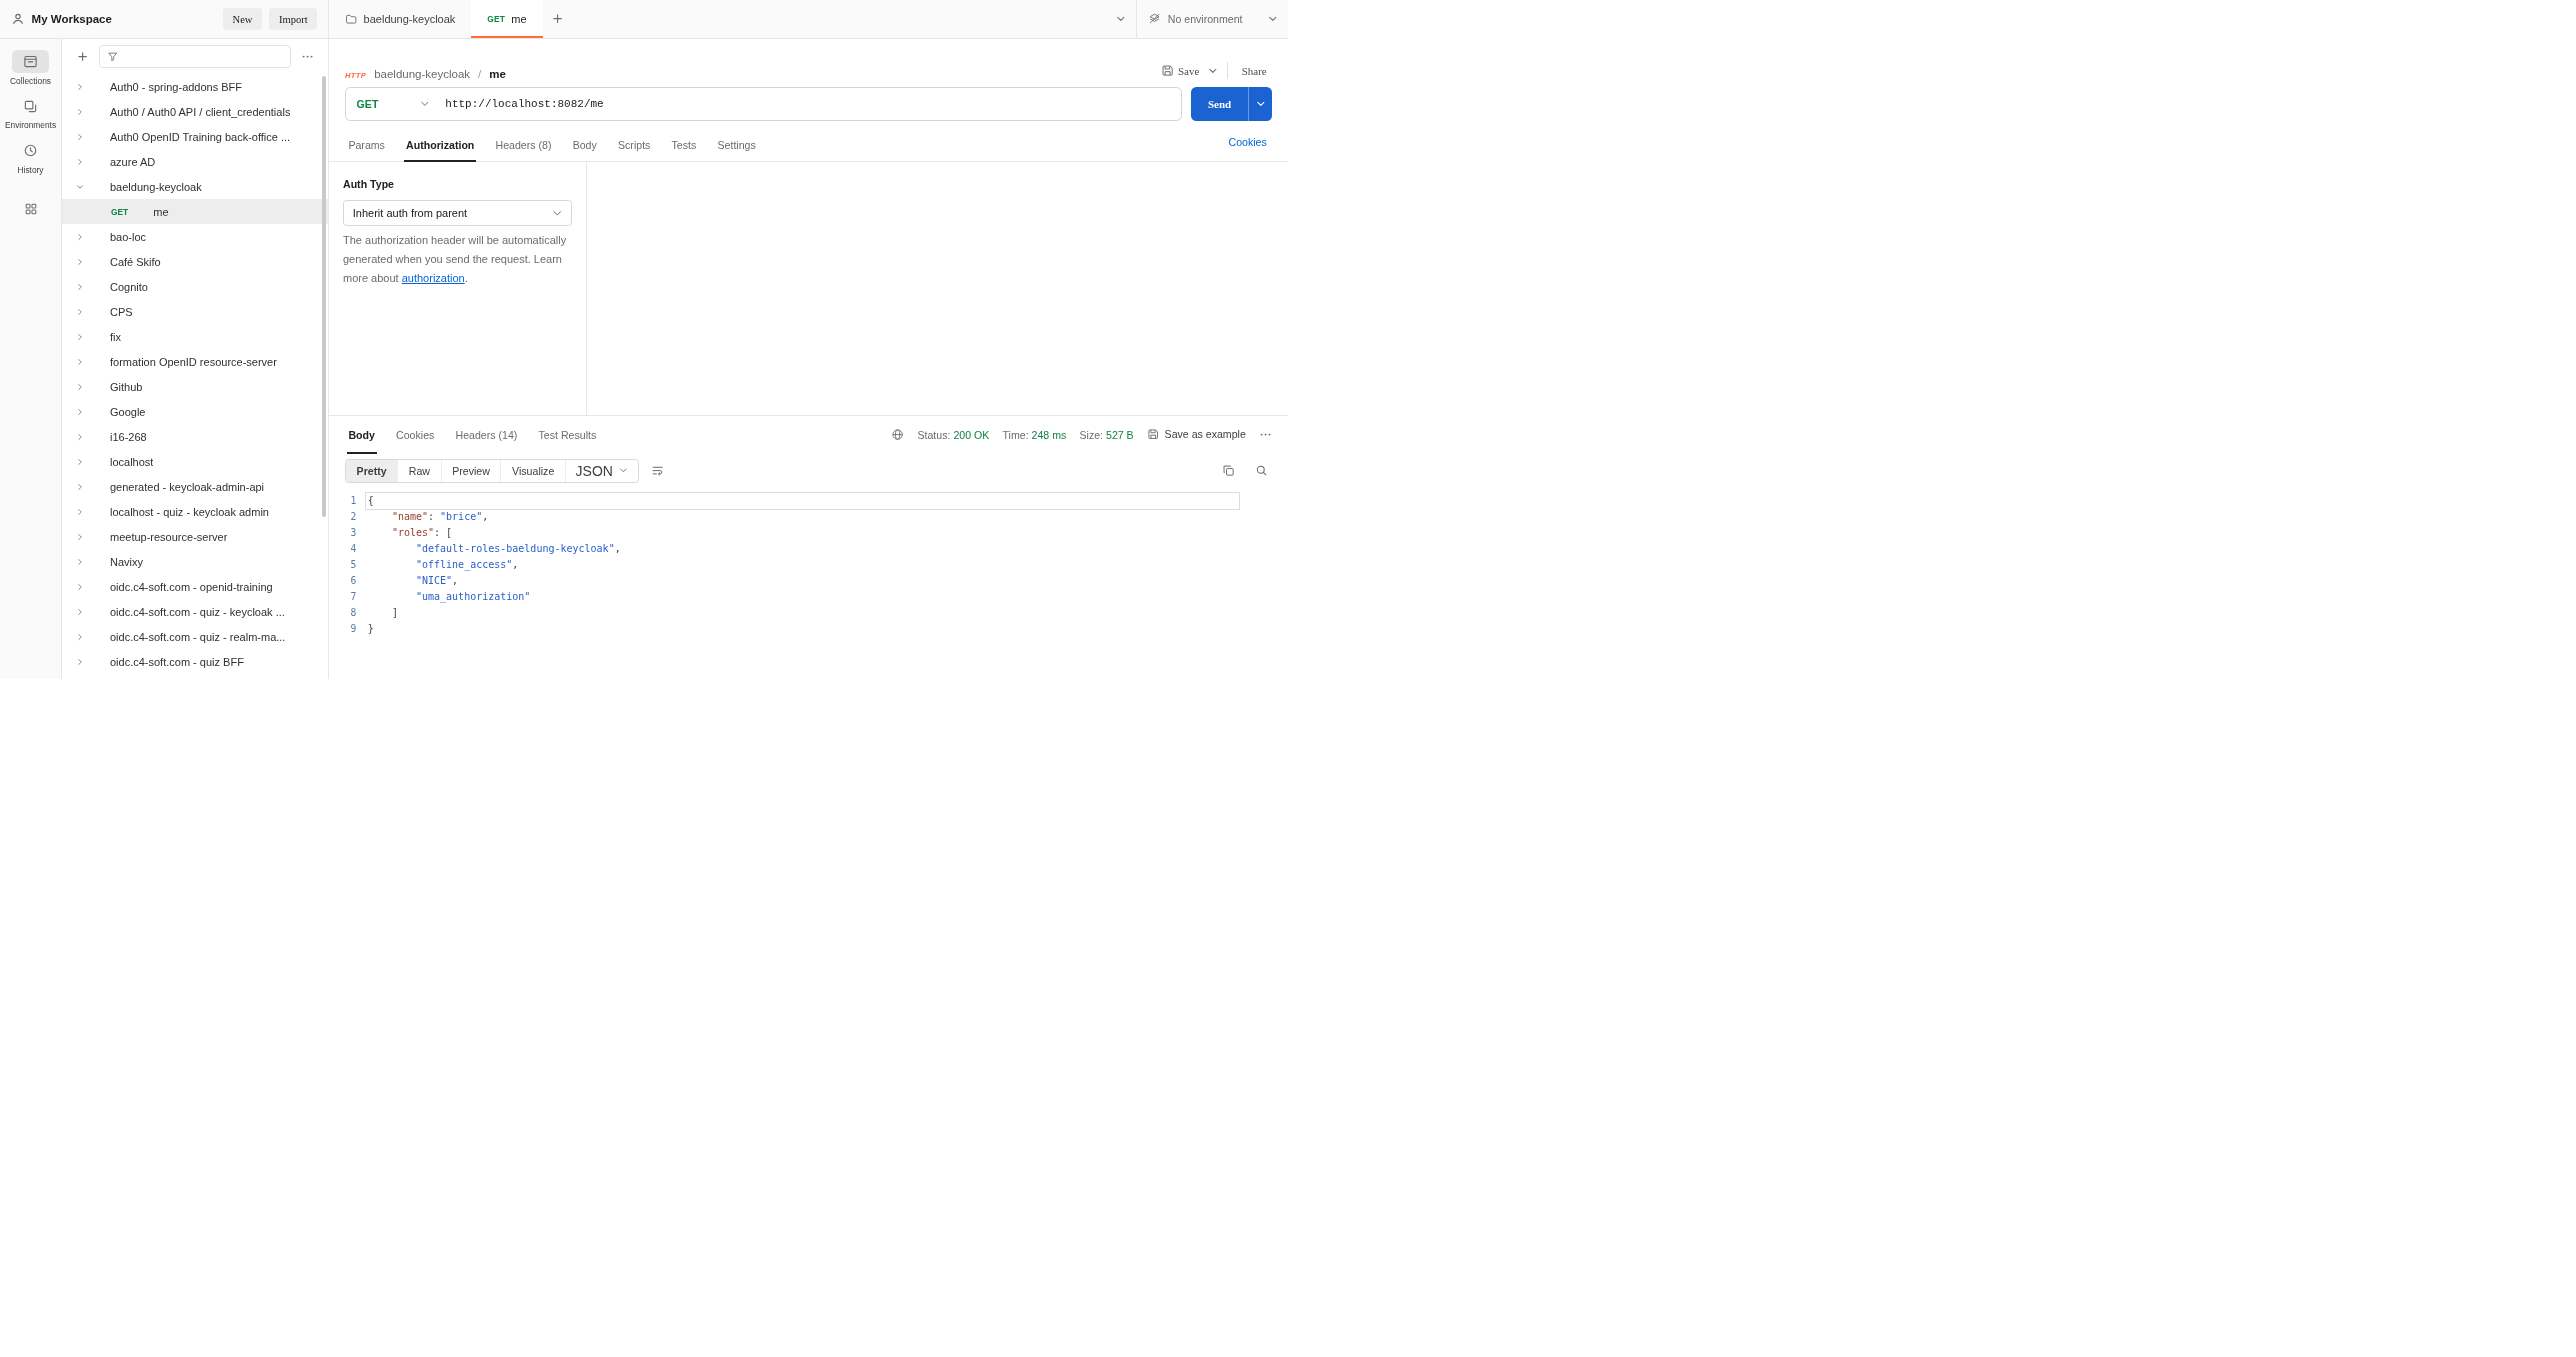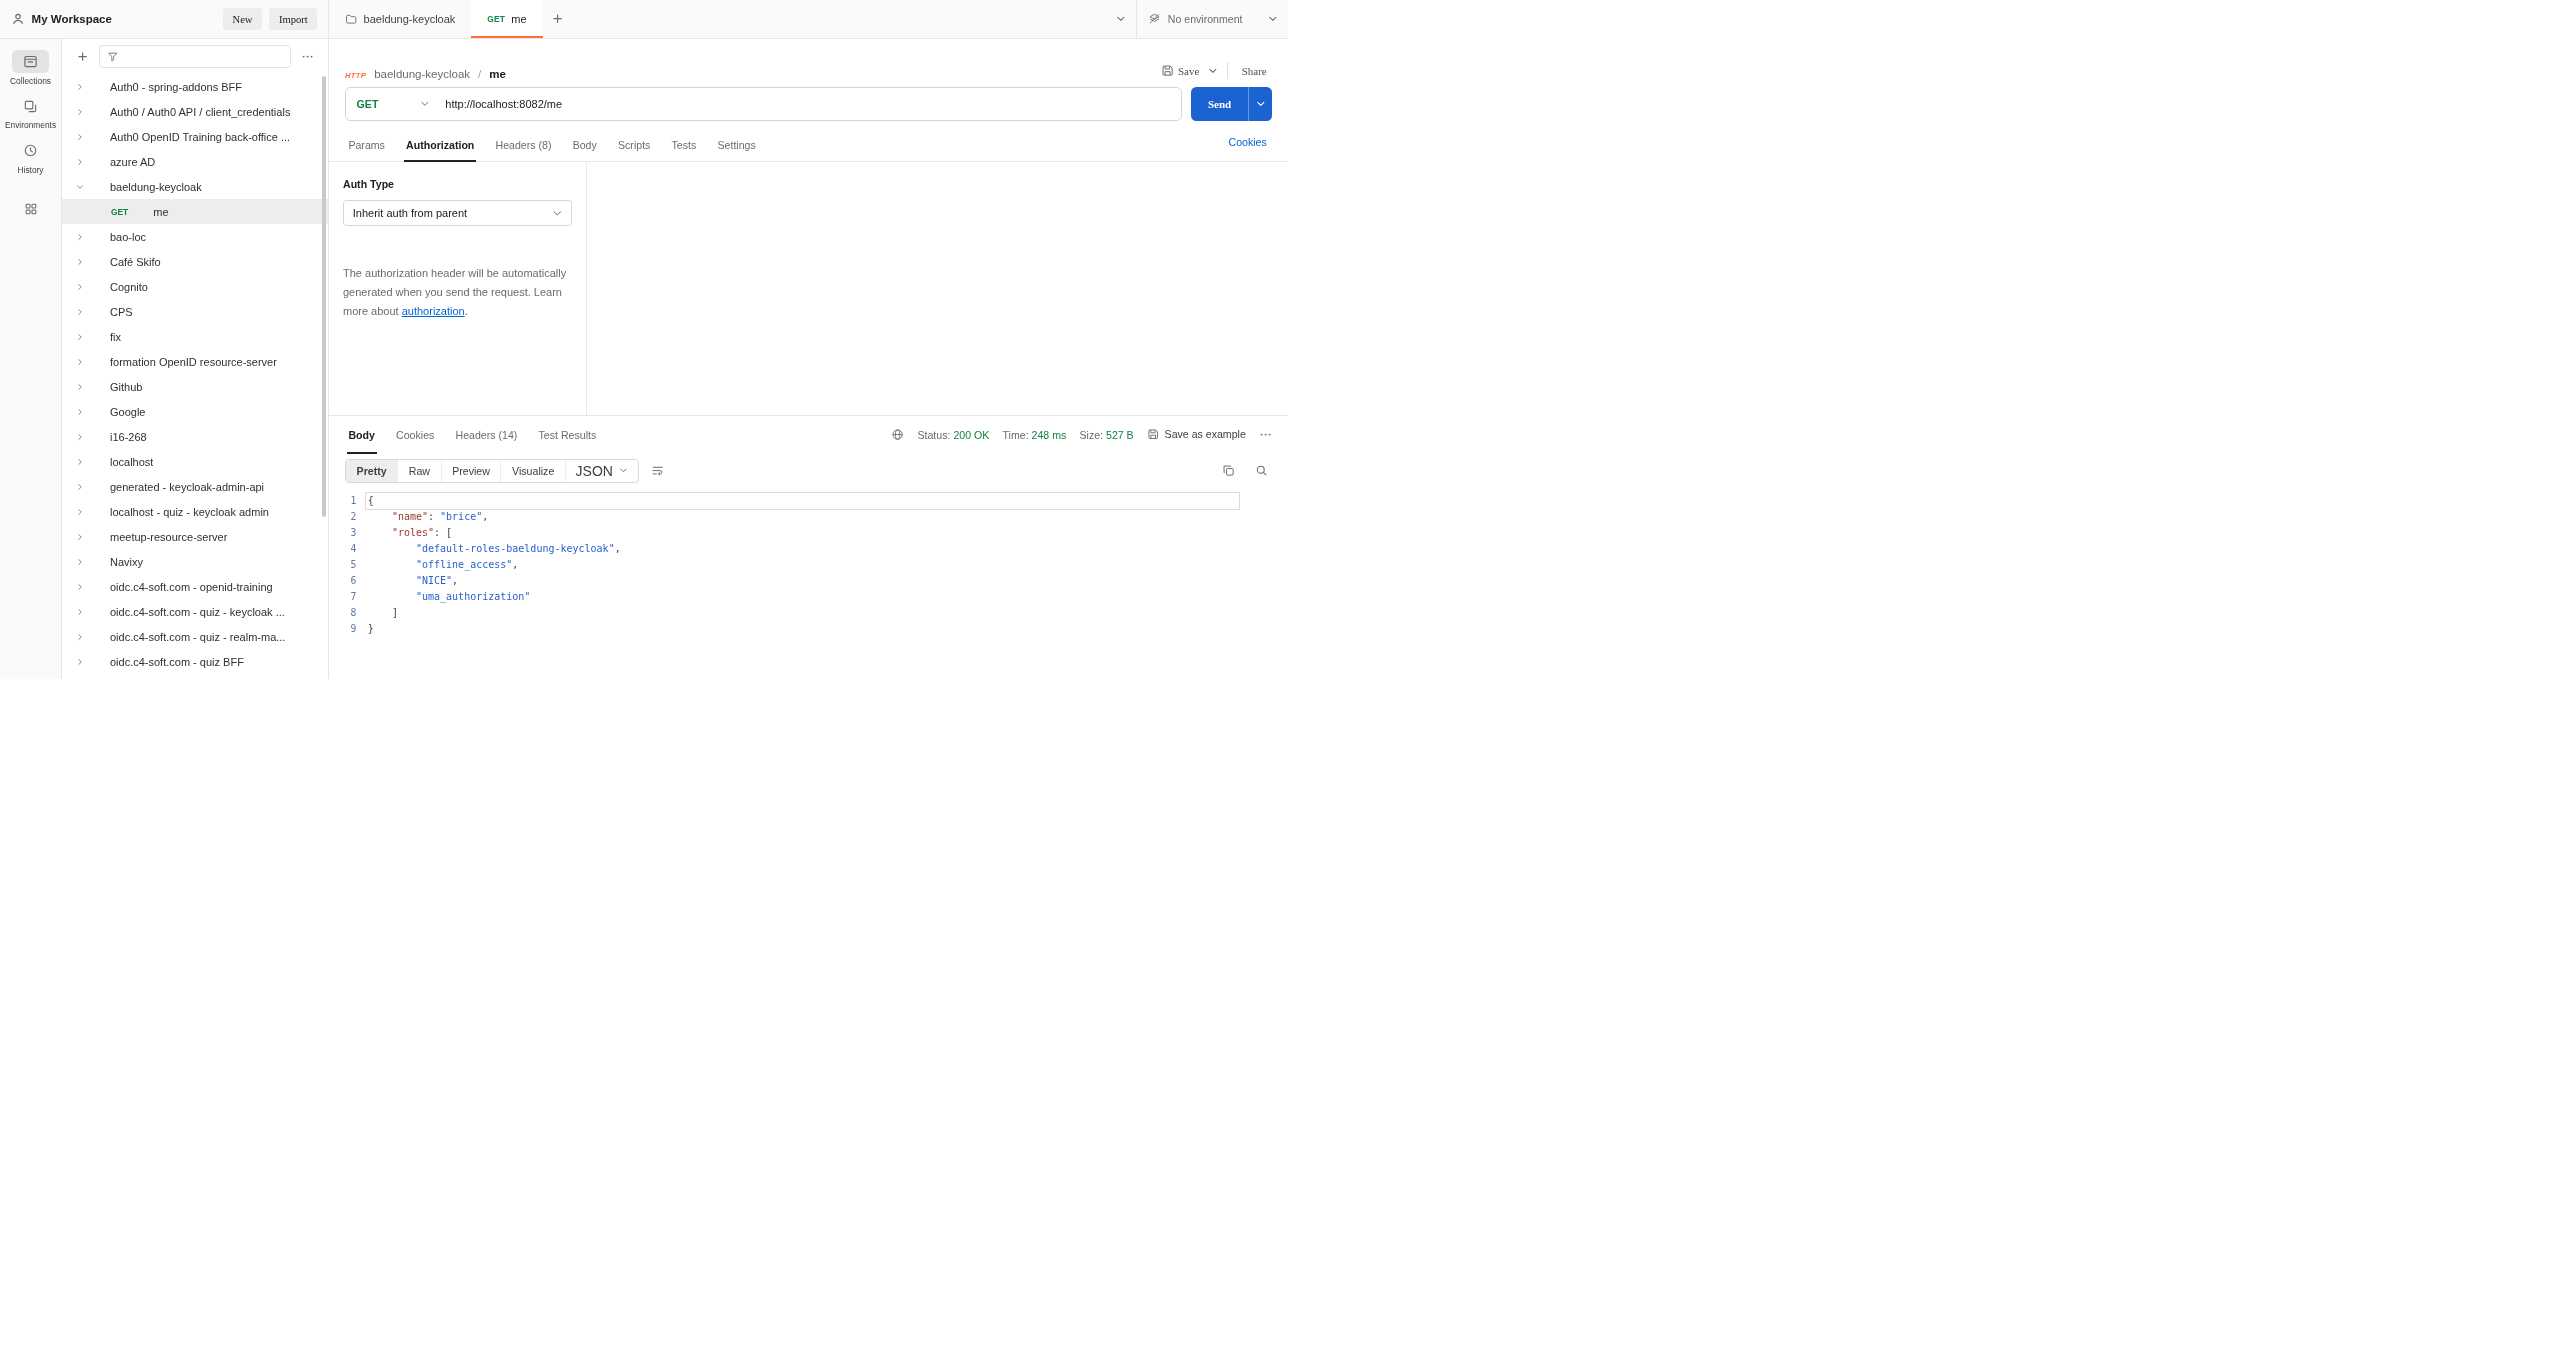--- a/index.html
+++ b/index.html
@@ -61,35 +61,35 @@
   .crumb-sep{color:#9b9b9b;font-size:11.5px}
   .crumb-name{font-weight:600;font-size:11.5px;color:#212121}
   .crumb-right{margin-left:auto;display:flex;align-items:center;gap:8.8px;color:#4f4f4f}
   .save-btn{display:flex;align-items:center;gap:4px;color:#4f4f4f;font-size:11px}
   .share-btn{color:#4f4f4f;font-size:11px;padding:3.5px 5.3px}
 
   .url-row{flex:0 0 48px;display:flex;align-items:center;gap:8.8px;padding:0 16px}
   .url-box{flex:1;height:34px;border:0.9px solid #d4d4d4;border-radius:5.3px;display:flex;align-items:stretch;background:#fff}
   .method-select{flex:0 0 94px;display:flex;align-items:center;justify-content:space-between;padding:0 10.6px;cursor:pointer}
   .method-select .mtxt{color:#0e8345;font-weight:600;font-size:10.6px}
-  .url-input{flex:1;border:none;outline:none;font-size:11px;color:#212121;background:transparent;padding:0 5.3px;font-family:Liberation Sans, sans-serif}
+  .url-input{flex:1;border:none;outline:none;font-size:11px;color:#212121;background:transparent;padding:0 5.3px;font-family:Liberation Mono, monospace}
   .send-btn{flex:0 0 81px;height:34px;background:#1c63d2;border-radius:5.3px;color:#fff;display:flex;align-items:stretch;overflow:hidden;padding:0}
   .send-main{flex:1;display:flex;align-items:center;justify-content:center;font-weight:600;font-size:11px;color:#fff}
   .send-caret{flex:0 0 24px;display:flex;align-items:center;justify-content:center;border-left:0.9px solid rgba(255,255,255,.35);color:#fff}
 
   .subtabs-row{flex:0 0 34px;display:flex;align-items:stretch;padding:0 8.8px;border-bottom:0.9px solid #e9e9e9}
   .subtab{position:relative;display:flex;align-items:center;padding:0 8.8px;margin:0 1.8px;color:#6b6b6b;font-size:10.6px;cursor:pointer;white-space:nowrap}
   .subtab.active{color:#212121;font-weight:600}
   .subtab.active::after{content:"";position:absolute;left:7px;right:7px;bottom:-0.9px;height:1.8px;background:#212121}
   .cookies-link{margin-left:auto;display:flex;align-items:center;color:#0265d2;font-size:10.6px;padding-right:8.8px;cursor:pointer}
 
   .auth-area{flex:0 0 253px;display:flex;min-height:0}
   .auth-left{flex:0 0 258px;border-right:0.9px solid #e9e9e9;padding:16px 14px}
   .auth-label{font-size:10.6px;font-weight:600;color:#212121;margin-bottom:9.7px}
-  .auth-select{height:26.5px;border:0.9px solid #d6d6d6;border-radius:3.5px;display:flex;align-items:center;justify-content:space-between;padding:0 8.8px;font-size:11px;color:#212121;cursor:pointer;margin-bottom:38px}
+  .auth-select{height:26.5px;border:0.9px solid #d6d6d6;border-radius:3.5px;display:flex;align-items:center;justify-content:space-between;padding:0 8.8px;font-size:11px;color:#212121;cursor:pointer;margin-bottom:5px}
   .auth-help{color:#6b6b6b;font-size:11px;line-height:1.7}
   .link{color:#0265d2;text-decoration:underline;cursor:pointer}
   .auth-right{flex:1;display:flex;justify-content:center;align-items:flex-start;padding-top:134px;color:#555;font-size:11px}
 
   .resp{flex:1;display:flex;flex-direction:column;border-top:0.9px solid #e6e6e6;min-height:0}
   .resp-tabs-row{flex:0 0 37px;display:flex;align-items:stretch;padding:0 8.8px}
   .resp-meta{margin-left:auto;display:flex;align-items:center;gap:13.2px;padding-right:7px;font-size:10.6px;color:#6b6b6b}
   .meta-val{color:#0e8345}
   .save-example{display:flex;align-items:center;gap:5.3px;color:#3d3d3d;cursor:pointer}
   .meta-iconbtn{color:#6b6b6b;cursor:pointer;display:flex;align-items:center}

